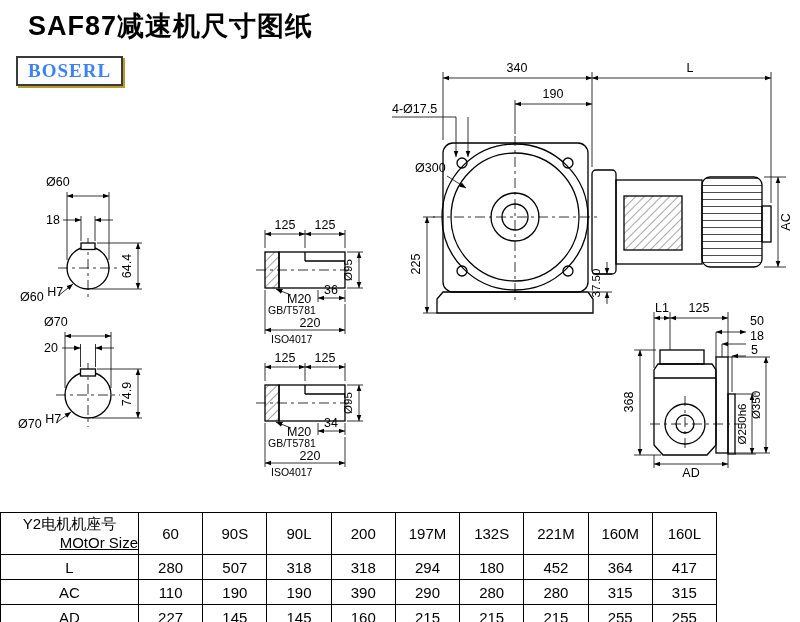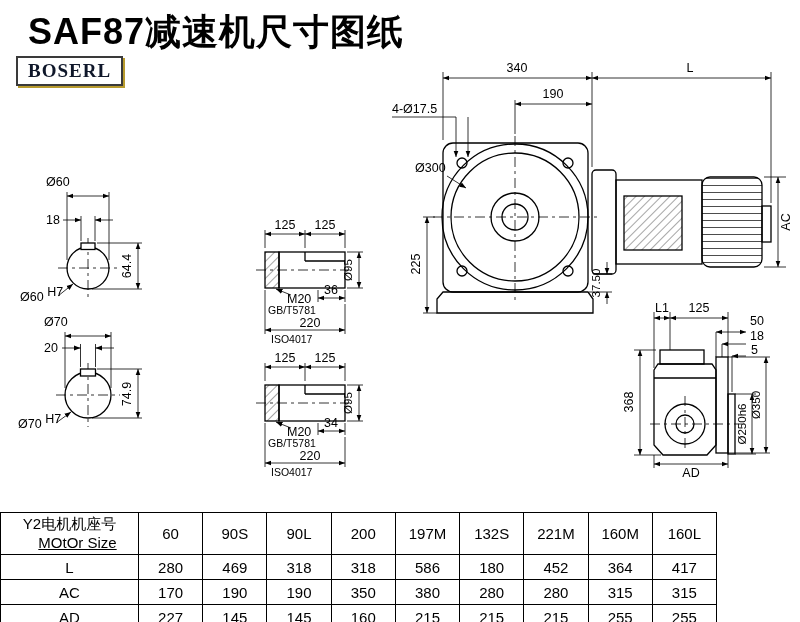--- a/index.html
+++ b/index.html
@@ -1,28 +1,28 @@
 <!DOCTYPE html>
 <html lang="zh"><head>
 <meta charset="utf-8">
 <style>
   html,body{margin:0;padding:0;}
   body{
     width:800px;height:622px;position:relative;overflow:hidden;
     background:#fff;font-family:"Liberation Sans",sans-serif;color:#000;
   }
   .title{
-    position:absolute;left:28px;top:8px;font-size:36px;font-weight:bold;
+    position:absolute;left:28px;top:8px;font-size:27px;font-weight:bold;
     letter-spacing:1px;font-family:"Liberation Sans",sans-serif;
   }
   .logo{
     position:absolute;left:16px;top:56px;background:#fff;
     border:2px solid #3a3a3a;box-shadow:2px 2px 0 #b89b2e;
     padding:2px 10px;font-family:"Liberation Serif",serif;font-weight:bold;
-    font-size:19px;color:#0f172a;letter-spacing:1px;
+    font-size:19px;color:#3b82f6;letter-spacing:1px;
   }
   svg.drawing{position:absolute;left:0;top:0;}
   svg line,svg path,svg rect,svg circle,svg polygon{stroke:#000;stroke-width:1;fill:none;}
   svg text,svg tspan{fill:#000;stroke:none;font-family:"Liberation Sans",sans-serif;font-size:12.5px;}
   svg text.small{font-size:10.5px;}
   svg text.mid{font-size:11.5px;}
   .arrhead{fill:#000;stroke:none;}
   .hl{stroke:#000;stroke-width:0.7;}
   .cl{stroke-dasharray:10 4 3 4;stroke-width:0.8;}
   g.dims line,g.dims path{stroke-width:0.8;}
@@ -34,21 +34,21 @@
     position:absolute;left:0;top:512px;width:717px;height:117px;
     border-collapse:collapse;table-layout:fixed;
   }
   table.dim-table td{
     border:1px solid #000;text-align:center;font-size:15px;padding:0;
     font-family:"Liberation Sans",sans-serif;
   }
   table.dim-table tr.hdr{height:42px;}
   table.dim-table tr.datarow{height:25px;}
   td.hdr-cell{text-align:left;padding-left:4px;font-size:14.5px;line-height:1.25;}
-  td.hdr-cell .u{text-decoration:underline;padding-left:16px;}
+  td.hdr-cell .u{text-decoration:underline;padding-left:16px;text-align:right;}
 </style>
 </head>
 <body>
 
 <div class="title">SAF87减速机尺寸图纸</div>
 <div class="logo">BOSERL</div>
 
 <svg class="drawing" width="800" height="505" viewBox="0 0 800 505" xmlns="http://www.w3.org/2000/svg">
   <defs>
     <marker id="arr" viewBox="0 0 10 10" refX="9" refY="5" markerWidth="9" markerHeight="9" orient="auto-start-reverse">
@@ -327,36 +327,36 @@
       <td>200</td>
       <td>197M</td>
       <td>132S</td>
       <td>221M</td>
       <td>160M</td>
       <td>160L</td>
     </tr>
     <tr class="datarow">
       <td>L</td>
       <td>280</td>
-      <td>469</td>
+      <td>507</td>
       <td>318</td>
       <td>318</td>
-      <td>586</td>
+      <td>294</td>
       <td>180</td>
       <td>452</td>
       <td>364</td>
       <td>417</td>
     </tr>
     <tr class="datarow">
       <td>AC</td>
-      <td>170</td>
+      <td>110</td>
       <td>190</td>
       <td>190</td>
-      <td>350</td>
-      <td>380</td>
+      <td>390</td>
+      <td>290</td>
       <td>280</td>
       <td>280</td>
       <td>315</td>
       <td>315</td>
     </tr>
     <tr class="datarow">
       <td>AD</td>
       <td>227</td>
       <td>145</td>
       <td>145</td>

